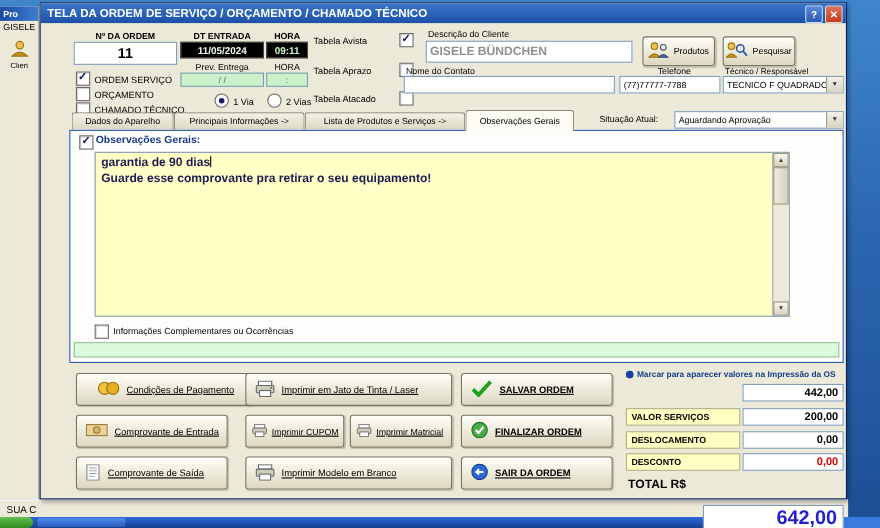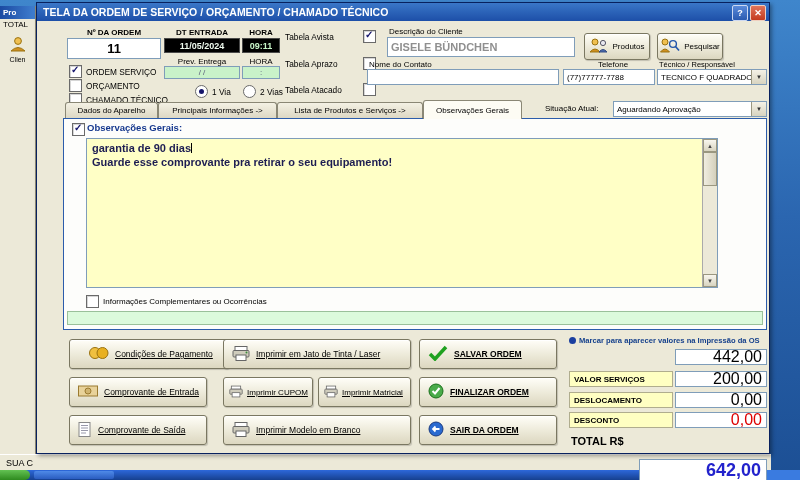--- a/index.html
+++ b/index.html
@@ -64,33 +64,33 @@
   .caret{display:inline-block;width:1px;height:10px;background:#000;vertical-align:-1px;}
   .vscroll{position:absolute;right:0;top:0;bottom:0;width:14px;background:#ece9d8;border-left:1px solid #aaa;display:flex;flex-direction:column;}
   .sb-btn{height:13px;background:linear-gradient(#f8f6ee,#d8d4c0);border:1px solid #9a9780;font-size:6px;display:flex;align-items:center;justify-content:center;color:#444;box-sizing:border-box;}
   .sb-thumb{height:34px;background:linear-gradient(90deg,#f0ede0,#d4d0bc);border:1px solid #9a9780;box-sizing:border-box;}
   .sb-track{flex:1;}
   .green-strip{position:absolute;left:3px;top:192px;width:696px;height:14px;background:#dcfadc;border:1px solid #9ac09a;box-sizing:border-box;}
 
   .val-header{position:absolute;left:532px;top:333px;display:flex;align-items:center;gap:3px;font-size:7.6px;font-weight:bold;color:#16418c;white-space:nowrap;}
   .bullet{width:7px;height:7px;border-radius:50%;background:#1b3fa0;flex:0 0 auto;}
   .val-lbl{position:absolute;left:532px;width:104px;height:16px;background:#ffffc2;border:1px solid #b0ad8e;font-size:8px;font-weight:bold;display:flex;align-items:center;padding-left:4px;box-sizing:border-box;white-space:nowrap;}
-  .val-box{position:absolute;left:638px;width:92px;height:16px;background:#fff;border:1px solid #7f9db9;font-size:16px;font-weight:normal;display:flex;align-items:center;justify-content:flex-end;padding-right:4px;box-sizing:border-box;}
+  .val-box{position:absolute;left:638px;width:92px;height:16px;background:#fff;border:1px solid #7f9db9;font-size:10px;font-weight:bold;display:flex;align-items:center;justify-content:flex-end;padding-right:4px;box-sizing:border-box;}
   .val-box.red{color:#dd0000;}
   .total-lbl{position:absolute;left:534px;top:432px;font-size:11px;font-weight:bold;}
   .total-box{position:absolute;left:602px;top:427px;width:128px;height:23px;background:#fff;border:1px solid #7f9db9;font-size:18px;font-weight:bold;color:#2222cc;display:flex;align-items:center;justify-content:flex-end;padding-right:5px;box-sizing:border-box;margin-top:29px;}
 </style>
 </head>
 <body>
 
 <div class="screen">
 
   <div class="parent-left">
     <div class="parent-title">Pro</div>
-    <div class="parent-menu">TOTAL</div>
+    <div class="parent-menu">GISELE</div>
     <div class="parent-icon-wrap">
       <span>
         <svg width="20" height="16" viewBox="0 0 20 16">
             <circle cx="10" cy="5" r="3.4" fill="#f0c050" stroke="#9a7210"></circle>
             <path d="M3 15 Q10 8 17 15 Z" fill="#d09020" stroke="#9a7210"></path>
           </svg>
       </span>
       <div class="parent-icon-label">Clien</div>
     </div>
   </div>

